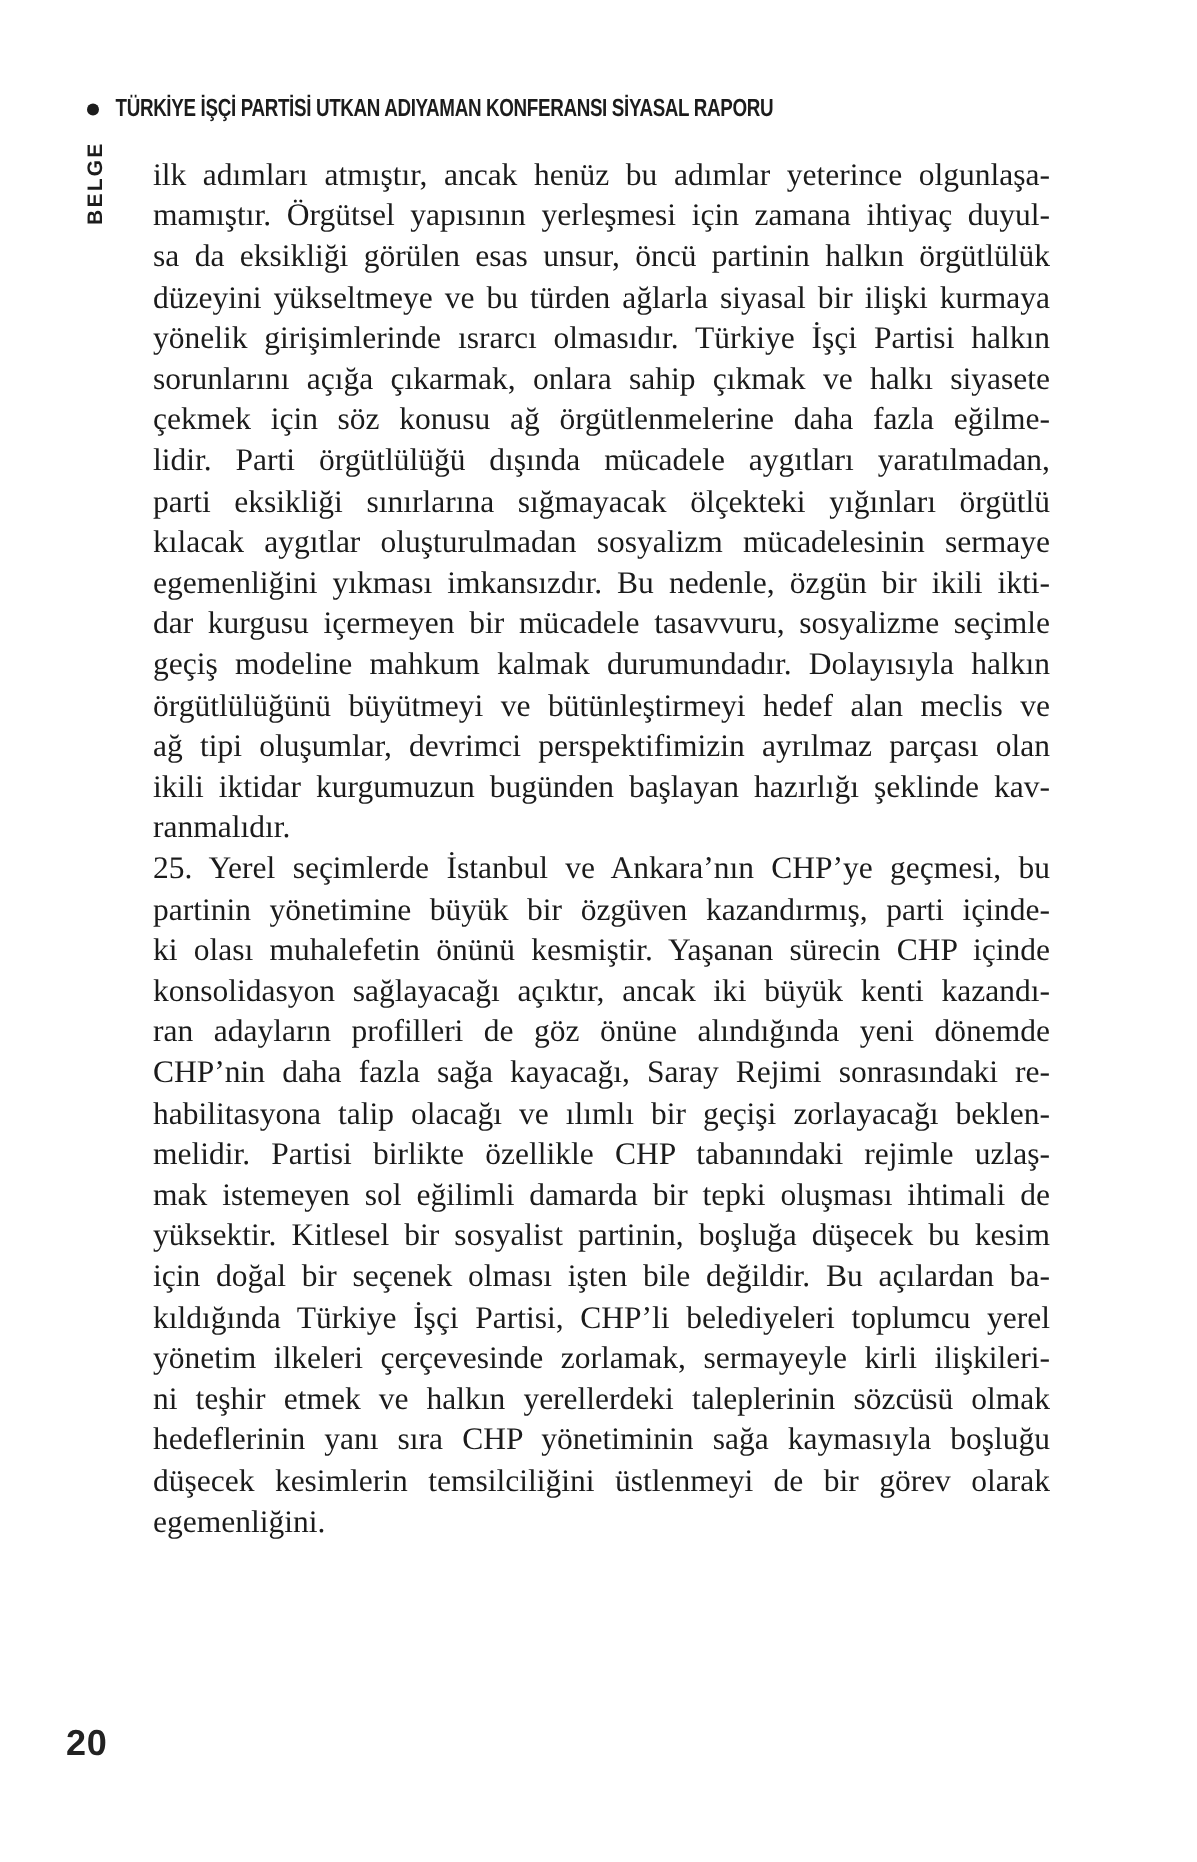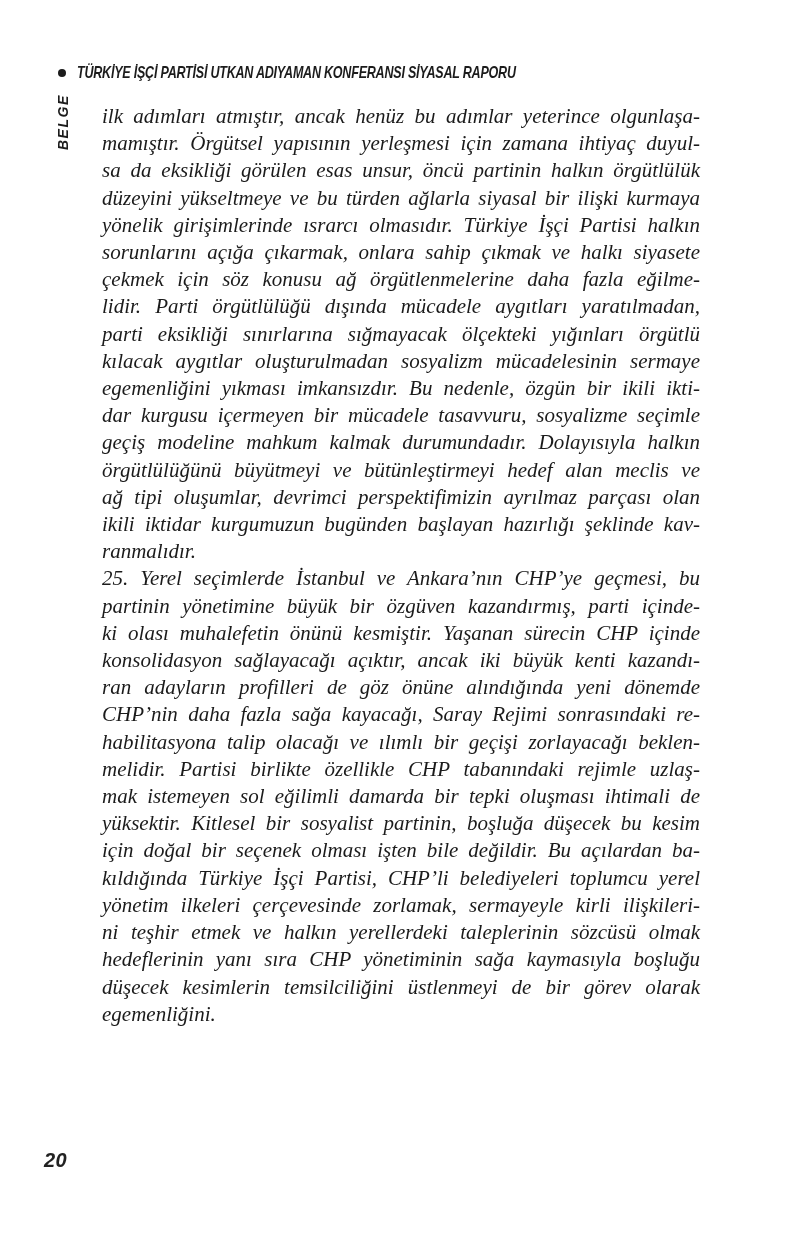--- a/index.html
+++ b/index.html
@@ -8,21 +8,20 @@
     background: #ffffff;
   }
   .page {
     position: relative;
     width: 798px;
     height: 1241px;
     background: #ffffff;
     overflow: hidden;
     font-family: "Liberation Serif", serif;
     color: #1b1b1b;
-    font-style: italic;
   }
   
   .running-header {
     position: absolute;
     left: 58px;
     top: 63px;
     display: flex;
     align-items: center;
     gap: 11px;
   }
@@ -75,21 +74,21 @@
   .body-line.last-line {
     text-align-last: left;
   }
   
   .page-number {
     position: absolute;
     left: 44px;
     top: 1149px;
     font-family: "Liberation Sans", sans-serif;
     font-weight: 600;
-    font-size: 20px;
+    font-size: 24px;
     letter-spacing: 0.5px;
     color: #222222;
   }
 </style>
 </head>
 <body>
 
 <div class="page">
 
   <div class="running-header">

